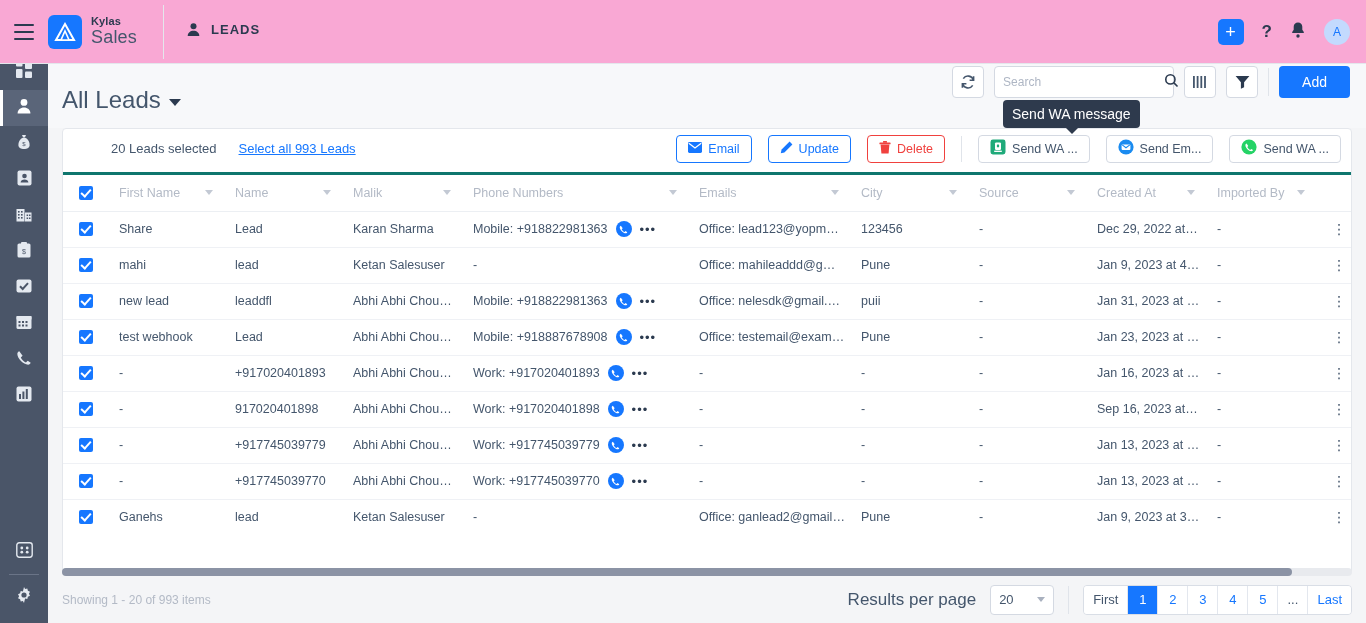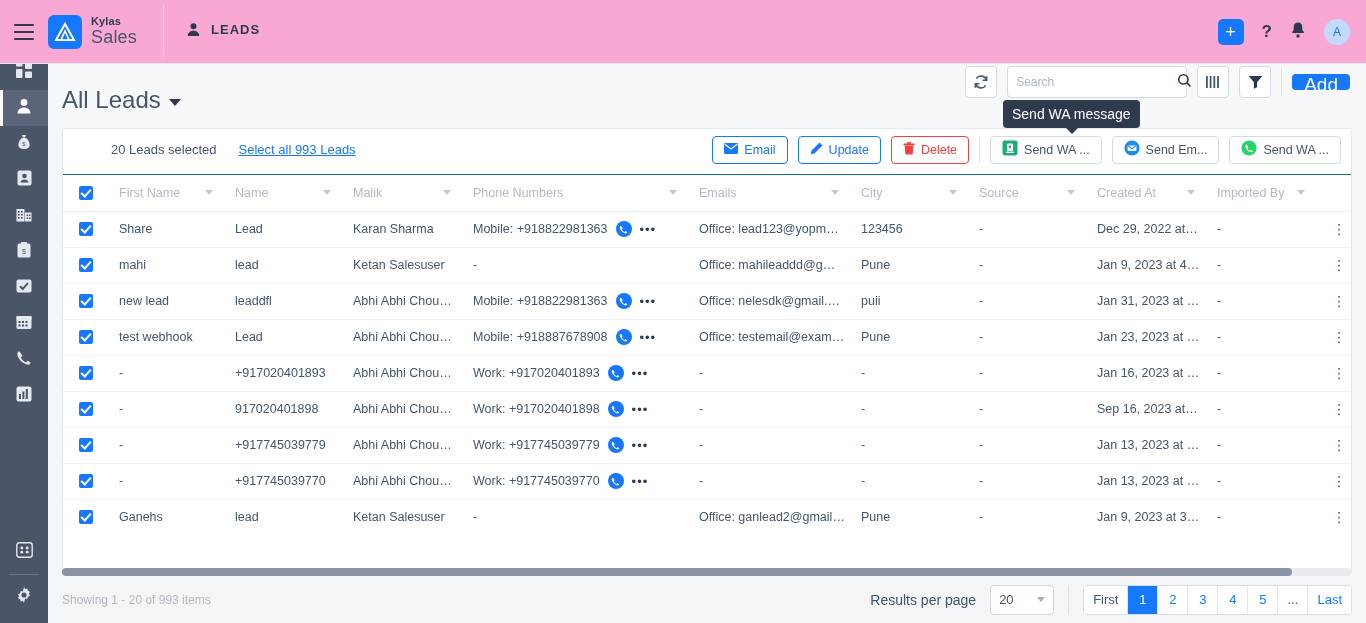--- a/index.html
+++ b/index.html
@@ -85,22 +85,22 @@
     width: 180px; height: 32px; border: 1px solid #d4d9e2; border-radius: 4px; background: #fff;
     display: flex; align-items: center; padding: 0 8px; gap: 6px;
   }
   .search-wrap input {
     flex: 1; border: none; outline: none; font-size: 12px; color: #44566c;
     font-family: "Liberation Sans", sans-serif; background: transparent;
   }
   .search-wrap input::placeholder { color: #aeb6c4; }
   .tool-sep { width: 1px; height: 28px; background: #e0e4ea; }
   .add-btn {
-    height: 16px; padding: 0 12px; background: #1677ff; color: #fff; border: none; border-radius: 4px;
-    font-size: 19px; cursor: pointer; font-family: "Liberation Sans", sans-serif;
+    height: 32px; padding: 0 23px; background: #1677ff; color: #fff; border: none; border-radius: 4px;
+    font-size: 14px; cursor: pointer; font-family: "Liberation Sans", sans-serif;
   }
   .sort-info {
     position: absolute; right: 16px; top: 100px; font-size: 11.5px; color: #b3bac6;
     white-space: nowrap;
   }
   .tooltip {
     position: absolute; left: 1003px; top: 100px; background: #2e3a4d; color: #fff;
     font-size: 14px; padding: 6px 9px; border-radius: 4px; z-index: 40; white-space: nowrap;
   }
   .tooltip::after {
@@ -108,26 +108,26 @@
     border-left: 6px solid transparent; border-right: 6px solid transparent;
     border-top: 6px solid #2e3a4d;
   }
 
   
   .card {
     position: absolute; left: 62px; top: 128px; width: 1290px; height: 447px;
     background: #fff; border: 1px solid #e4e7ec; border-radius: 4px; overflow: hidden;
   }
   .selbar {
-    height: 46px; border-bottom: 1px solid #0f766e; display: flex; align-items: center;
+    height: 46px; border-bottom: 3px solid #0f766e; display: flex; align-items: center;
     padding: 0 10px 4px 48px; gap: 22px;
   }
   .sel-count { font-size: 13px; color: #44566c; }
   .sel-all { font-size: 13px; color: #1677ff; text-decoration: underline; cursor: pointer; }
-  .selbar-actions { margin-left: auto; display: flex; align-items: center; gap: 10px; justify-content: center; }
+  .selbar-actions { margin-left: auto; display: flex; align-items: center; gap: 16px; justify-content: center; }
   .act-btn {
     height: 28px; padding: 0 11px; border-radius: 4px; background: #fff;
     display: flex; align-items: center; gap: 6px; font-size: 12.5px; cursor: pointer;
   }
   .act-blue { border: 1px solid #1677ff; color: #1677ff; }
   .act-red { border: 1px solid #f0413e; color: #f0413e; }
   .act-plain { border: 1px solid #d4d9e2; color: #44566c; }
   .act-sep { width: 1px; height: 26px; background: #e0e4ea; }
 
   
@@ -180,21 +180,21 @@
   .hscroll-track { width: 100%; height: 8px; background: #e8eaee; border-radius: 4px; }
   .hscroll-thumb { width: 1230px; height: 8px; background: #8b93a5; border-radius: 4px; }
 
   
   .footer {
     position: absolute; left: 48px; top: 576px; width: 1318px; height: 47px;
     display: flex; align-items: center; padding: 0 14px;
   }
   .showing { font-size: 12px; color: #b3bac6; }
   .foot-right { margin-left: auto; display: flex; align-items: center; gap: 14px; }
-  .rpp-label { font-size: 14px; color: #44566c; }
+  .rpp-label { font-size: 17px; color: #44566c; }
   .rpp-select {
     width: 64px; height: 30px; border: 1px solid #d4d9e2; border-radius: 4px; background: #fff;
     display: flex; align-items: center; justify-content: space-between; padding: 0 8px;
     font-size: 13px; color: #44566c; cursor: pointer;
   }
   .rpp-caret {
     width: 0; height: 0; border-left: 4.5px solid transparent; border-right: 4.5px solid transparent;
     border-top: 5px solid #a9b1bf;
   }
   .foot-sep { width: 1px; height: 28px; background: #e0e4ea; }

